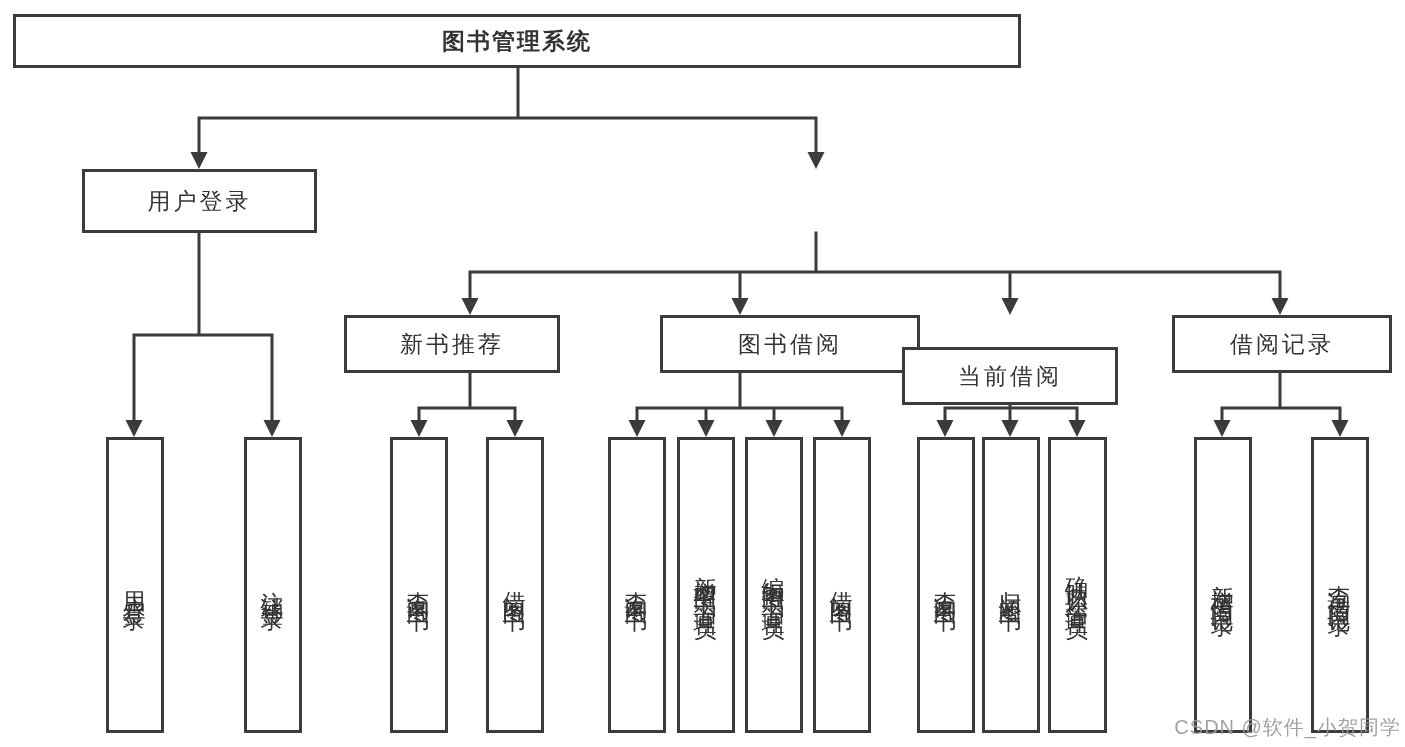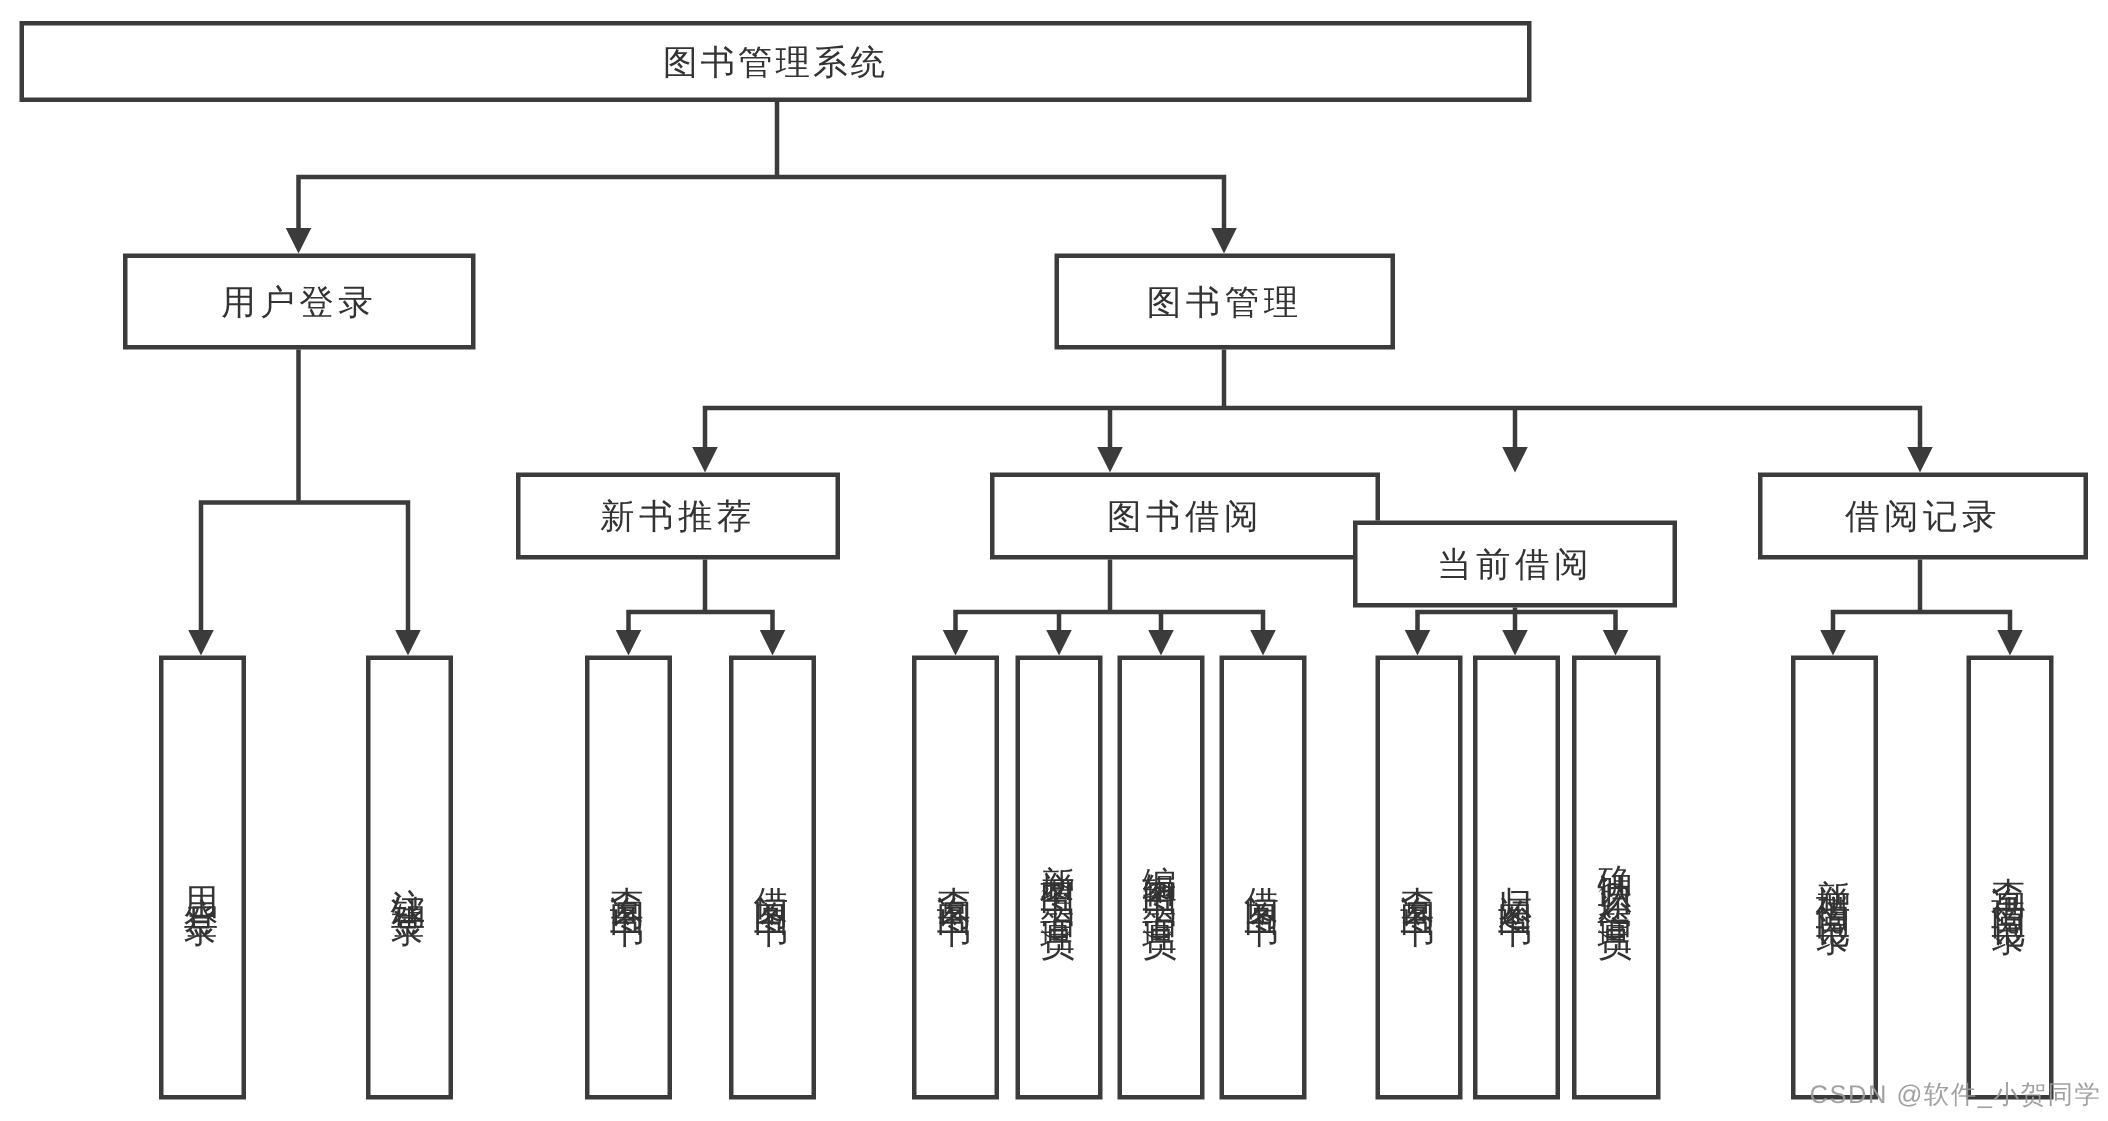--- a/index.html
+++ b/index.html
@@ -23,34 +23,34 @@
     background: #ffffff;
     border: 3px solid #3b3b3b;
     display: flex;
     align-items: center;
     justify-content: center;
     z-index: 2;
     font-size: 23px;
     letter-spacing: 3px;
     white-space: nowrap;
   }
-  .box.title { font-size: 23px; letter-spacing: 2px; }
+  .box.title { font-size: 23px; letter-spacing: 2px; font-weight: bold; }
   .leaf span {
     writing-mode: vertical-rl;
     text-orientation: mixed;
     font-size: 23px;
     letter-spacing: 6px;
     white-space: normal;
   }
   .watermark {
     position: absolute;
     right: 4px;
     bottom: 6px;
     z-index: 5;
-    font-size: 17px;
+    font-size: 20px;
     letter-spacing: 1px;
     color: rgba(153, 153, 153, 0.92);
   }
 </style>
 </head>
 <body>
 
 <div id="stage">
 
   <svg id="connectors" width="1405" height="747" viewBox="0 0 1405 747" aria-hidden="true">
@@ -113,23 +113,20 @@
     <use href="#arrowhead" x="1340" y="437"></use>
   </svg>
 
   <div class="box title" style="left:13px; top:14px; width:1008px; height:54px;">
     <span>图书管理系统</span>
   </div>
 
   <div class="box" style="left:82px; top:169px; width:235px; height:64px;">
     <span>用户登录</span>
   </div>
-  <div class="box" style="left:703px; top:169px; width:227px; height:64px;">
-    <span>图书管理</span>
-  </div>
 
   <div class="box" style="left:344px; top:315px; width:216px; height:58px;">
     <span>新书推荐</span>
   </div>
   <div class="box" style="left:632px; top:315px; width:260px; height:58px;margin-left:28px;">
     <span>图书借阅</span>
   </div>
   <div class="box" style="left:902px; top:315px; width:216px; height:58px;margin-top:32px;">
     <span>当前借阅</span>
   </div>

